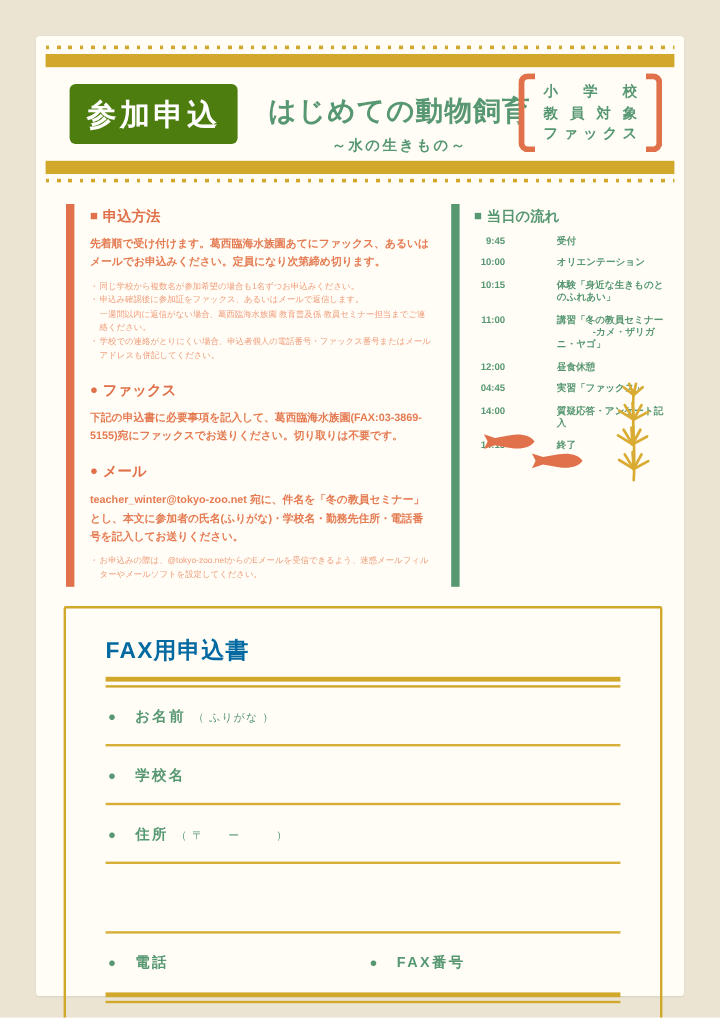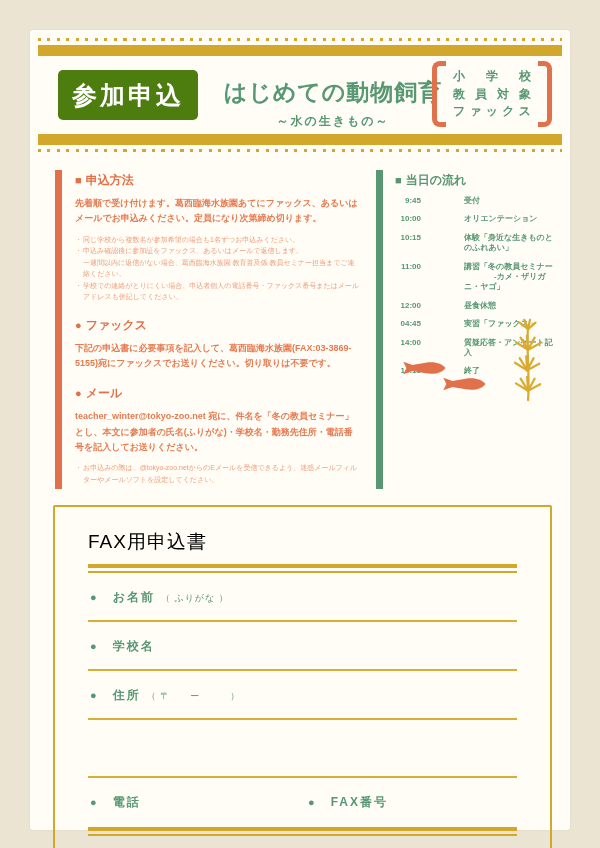--- a/index.html
+++ b/index.html
@@ -56,21 +56,21 @@
   .s-item{display:flex;font-size:8px;font-weight:bold;color:#579772;margin-bottom:8px;line-height:1.3;gap:36px;}
   .s-time{width:26px;text-align:right;margin-right:7px;flex:none;}
   .s-cont{margin-left:30px;}
   .decor{position:absolute;}
   .plant{right:14px;top:148px;}
   .fish1{left:18px;top:190px;}
   .fish2{left:58px;top:206px;}
   
   .formbox{box-sizing:border-box;margin:16px 10px 0 23px;width:499px;height:357px;
     border:2px solid #d1a82c;border-radius:2px;padding:22px 33px 18px;}
-  .form-title{font-size:19px;font-weight:normal;color:#000000;letter-spacing:1px;}
+  .form-title{font-size:19px;font-weight:bold;color:#0369a1;letter-spacing:1px;}
   .dline-thick{height:4px;background:#d1a82c;margin-top:9px;}
   .dline-thin{height:2px;background:#d1a82c;margin-top:3px;}
   .f-labelrow{padding:16px 2px 14px;display:flex;align-items:baseline;}
   .f-dot{color:#579772;font-size:11px;margin-right:3px;}
   .f-label{font-size:12px;font-weight:bold;color:#579772;letter-spacing:2px;margin-left:13px;}
   .f-note{font-size:9px;font-weight:normal;color:#579772;margin-left:6px;letter-spacing:1px;}
   .f-sep{height:2px;background:#d8ae36;}
   .f-spacer{height:56px;border-bottom:2px solid #d8ae36;}
   .phone-row{display:flex;padding:16px 2px 0;}
   .phone-cell{display:flex;align-items:baseline;}

